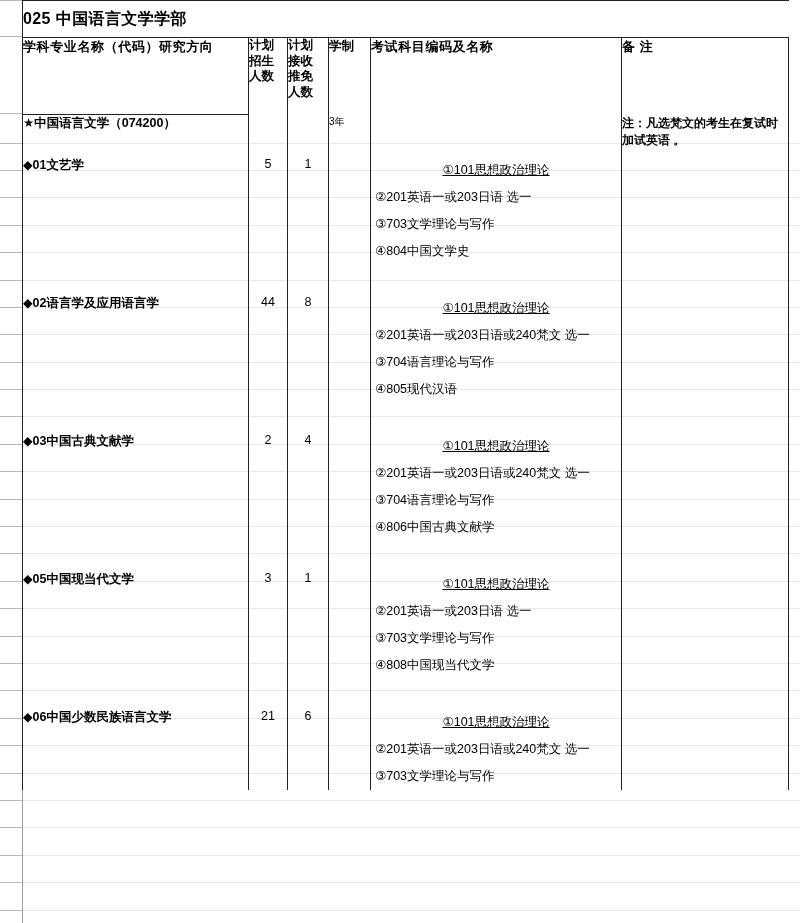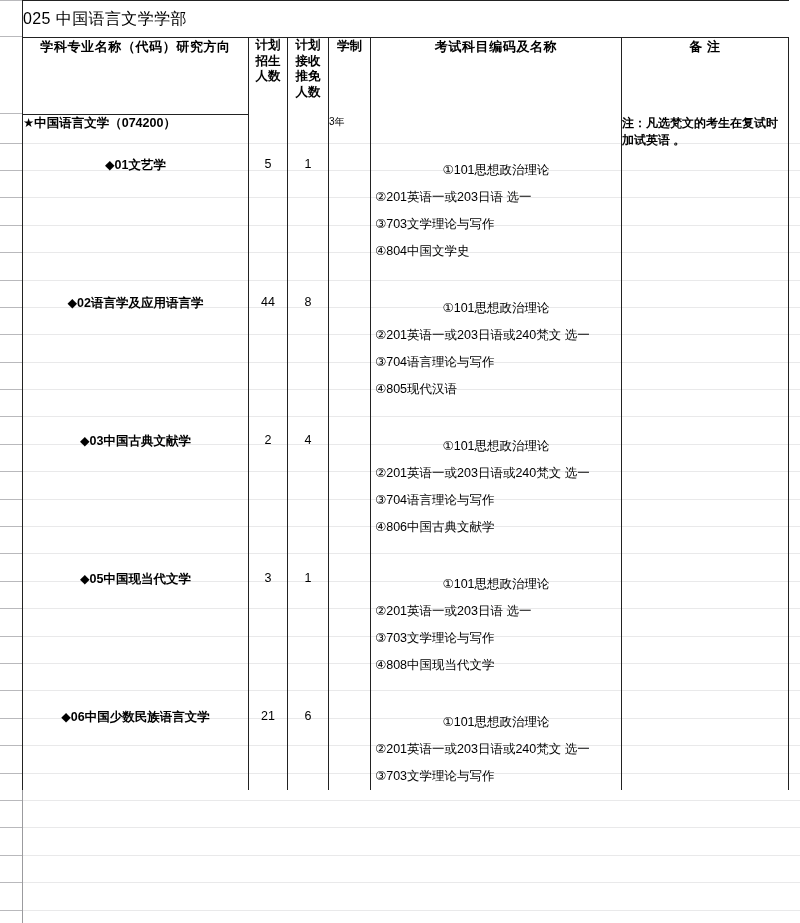--- a/index.html
+++ b/index.html
@@ -68,31 +68,31 @@
 
   .b-l  { border-left: 1.6px solid #222; }
   .b-r  { border-right: 1.6px solid #222; }
   .b-t  { border-top: 1.6px solid #222; }
   .b-b  { border-bottom: 1.6px solid #222; }
 
   
   .title-cell {
     height: 36px;
     font-size: 16px;
-    font-weight: 400;
+    font-weight: 700;
     letter-spacing: .4px;
     padding-left: 9px;
     line-height: 36px;
     white-space: nowrap;
   }
 
   
   .hdr-cell {
     height: 76px;
-    text-align: center;
+    text-align: left;
     font-size: 12.5px;
     font-weight: 700;
     vertical-align: middle;
   }
   .hdr-cell .stack {
     display: block;
     line-height: 15.5px;
     font-size: 12.5px;
   }
   .hdr-wide { font-size: 13px; letter-spacing: .6px; }
@@ -115,21 +115,20 @@
   }
   .remark-cell {
     font-size: 12px;
     font-weight: 700;
     padding: 5px 4px 0 4px;
     line-height: 17px;
   }
 
   
   .dir-name {
-    text-align: center;
     font-size: 12.5px;
     font-weight: 700;
     padding-top: 7px;
     white-space: nowrap;
   }
   .num-cell {
     text-align: center;
     font-size: 12.5px;
     padding-top: 7px;
   }
@@ -139,20 +138,21 @@
   }
   .subj-line {
     height: 27px;
     line-height: 27px;
     padding-left: 4px;
     white-space: nowrap;
   }
   .subj-line.first {
     text-align: center;
     padding-left: 0;
+    text-decoration: underline;
   }
   .blank-cell { }
 </style>
 </head>
 <body>
 
 <div id="page">
 
   <div class="gridlines" id="gridlines">
       <div class="gl-h" style="top: 143px;"></div>

